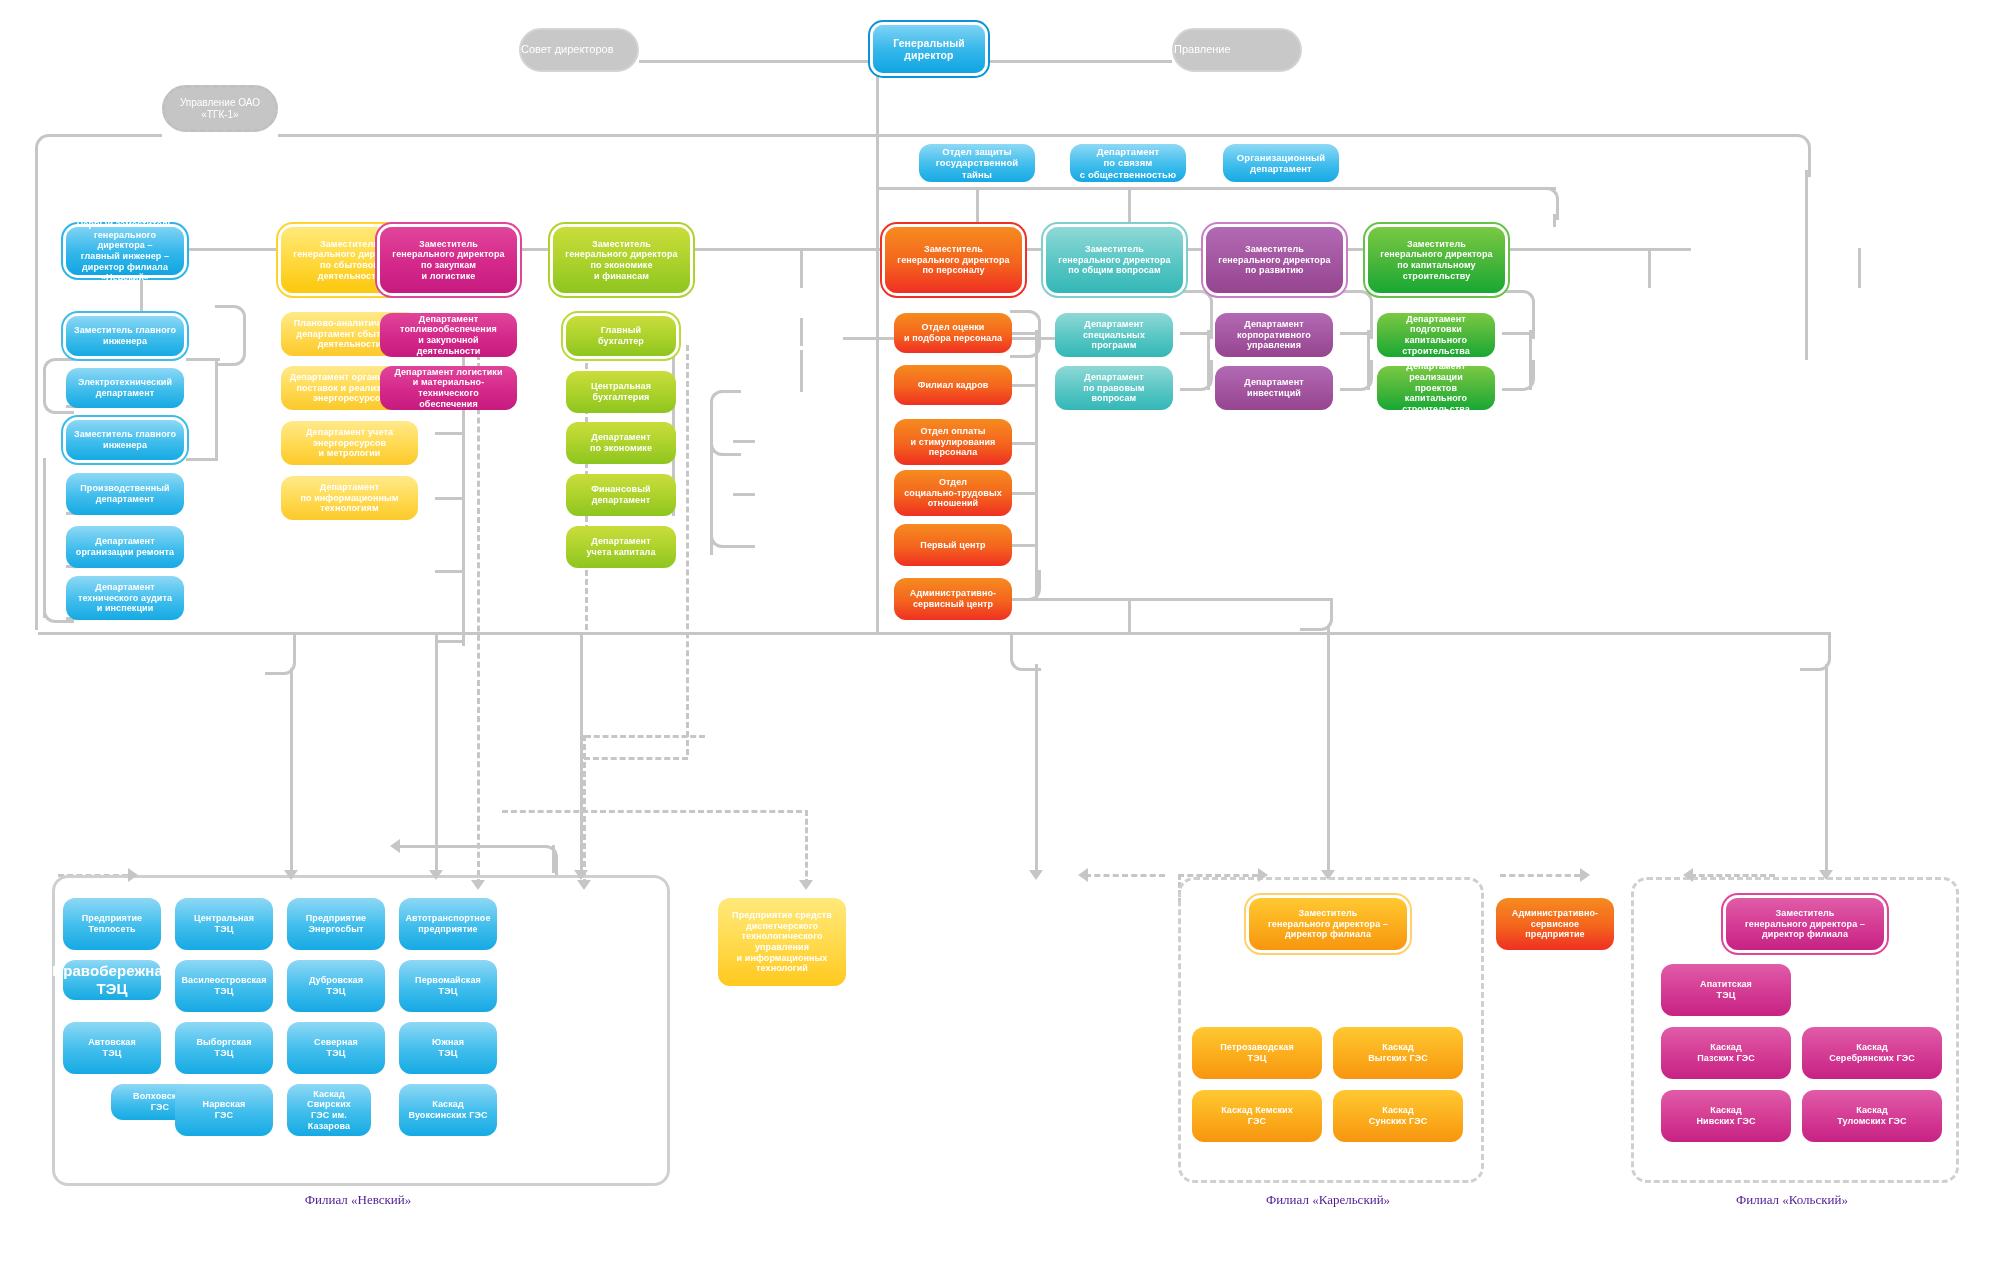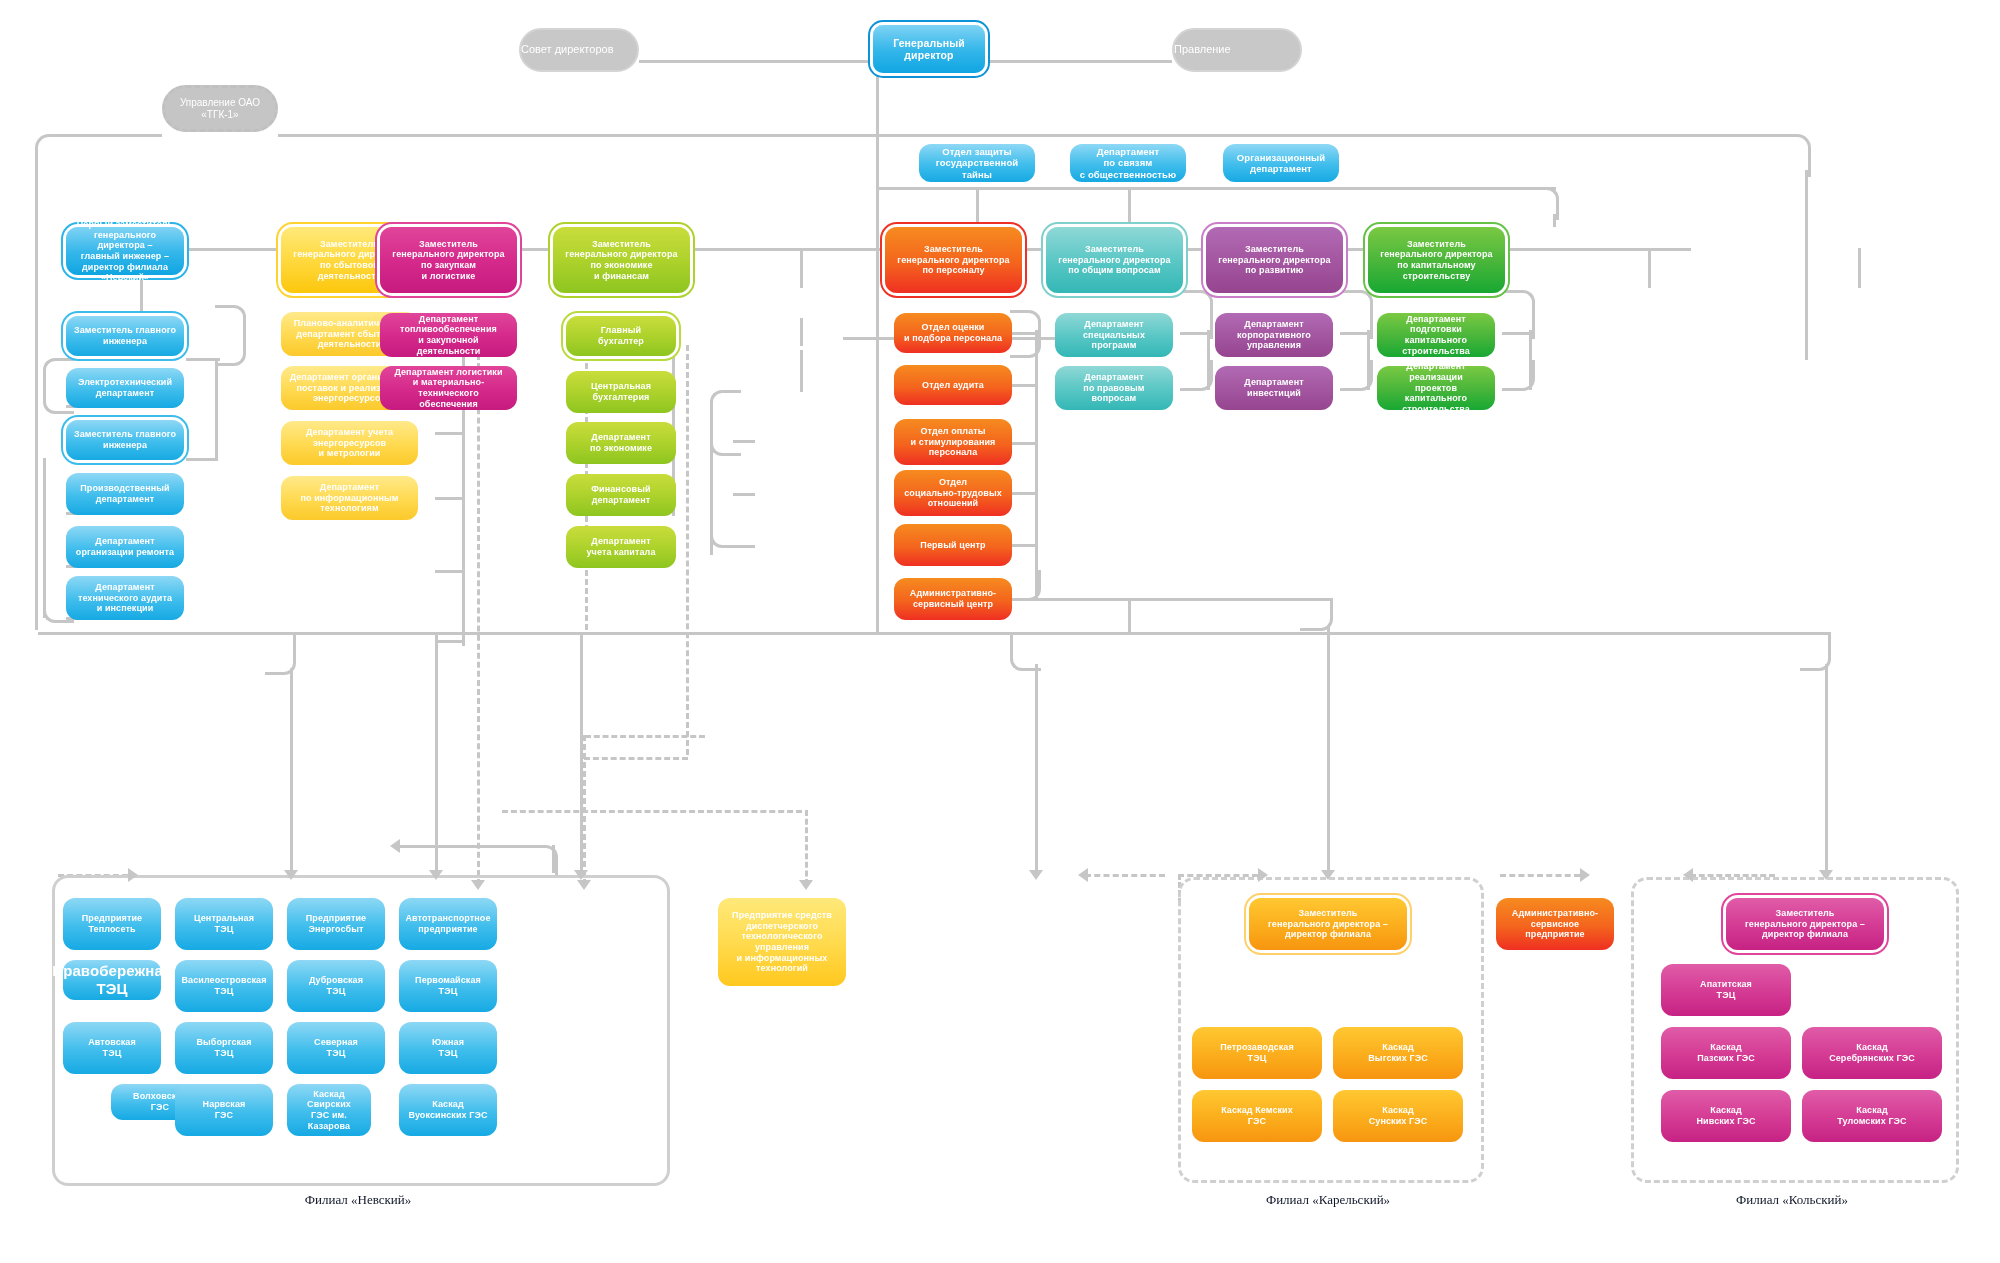--- a/index.html
+++ b/index.html
@@ -42,21 +42,21 @@
   .lnh{height:3px;}
   .lnv{width:3px;}
   .box-r{position:absolute;border:3px solid #c6c6c6;z-index:1;background:transparent;}
   .dsh{position:absolute;z-index:1;}
   .dsh-h{height:0;border-top:3px dashed #c6c6c6;}
   .dsh-v{width:0;border-left:3px dashed #c6c6c6;}
 
   
   .grp{position:absolute;border:3px solid #cfcfcf;border-radius:16px;z-index:2;background:transparent;}
   .grp-d{position:absolute;border:3px dashed #cfcfcf;border-radius:16px;z-index:2;background:transparent;}
-  .grp-label{position:absolute;color:#0f172a;font-family:"Liberation Serif","DejaVu Serif",serif;
+  .grp-label{position:absolute;color:#4c1d95;font-family:"Liberation Serif","DejaVu Serif",serif;
              font-size:13px;text-align:center;z-index:5;}
 
   
   .arw{position:absolute;width:0;height:0;border-left:7px solid transparent;
        border-right:7px solid transparent;border-top:10px solid #c6c6c6;z-index:3;}
   .arw-l{position:absolute;width:0;height:0;border-top:7px solid transparent;
        border-bottom:7px solid transparent;border-right:10px solid #c6c6c6;z-index:3;}
   .arw-r{position:absolute;width:0;height:0;border-top:7px solid transparent;
        border-bottom:7px solid transparent;border-left:10px solid #c6c6c6;z-index:3;}
 </style>
@@ -350,21 +350,21 @@
   <div class="node c-orange ring" style="--ring:#ee3124;left:885px;top:227px;width:137px;height:66px;font-size:9px;">
     <span>Заместитель
 генерального директора
 по персоналу</span>
   </div>
   <div class="node c-orange" style="left:894px;top:313px;width:118px;height:40px;font-size:9px;">
     <span>Отдел оценки
 и подбора персонала</span>
   </div>
   <div class="node c-orange" style="left:894px;top:365px;width:118px;height:40px;font-size:9px;">
-    <span>Отдел аудита</span>
+    <span>Филиал кадров</span>
   </div>
   <div class="node c-orange" style="left:894px;top:419px;width:118px;height:46px;font-size:9px;">
     <span>Отдел оплаты
 и стимулирования
 персонала</span>
   </div>
   <div class="node c-orange" style="left:894px;top:470px;width:118px;height:46px;font-size:9px;">
     <span>Отдел
 социально-трудовых
 отношений</span>

